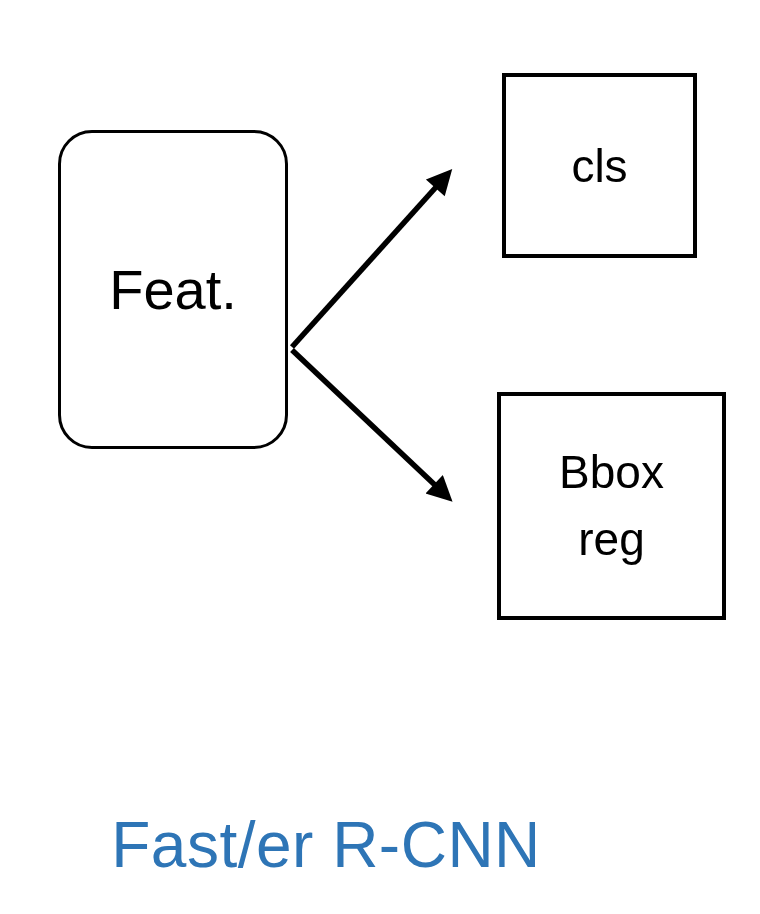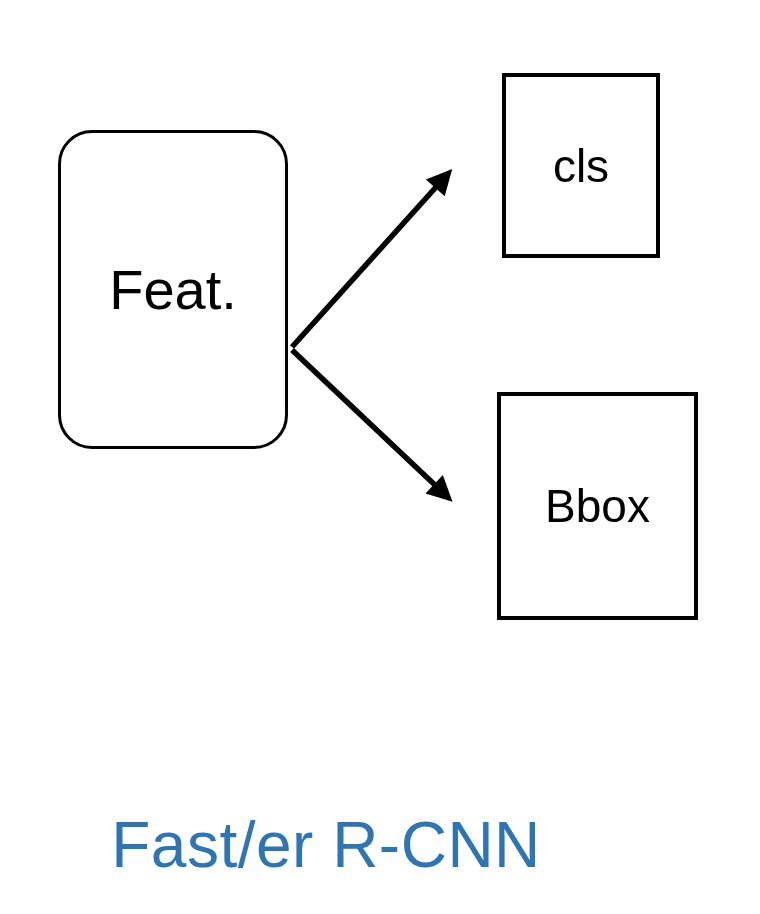--- a/index.html
+++ b/index.html
@@ -30,29 +30,29 @@
     top: 130px;
     width: 230px;
     height: 319px;
     border: 3px solid #000000;
     border-radius: 34px;
     font-size: 56px;
   }
   .cls-box {
     left: 502px;
     top: 73px;
-    width: 158px;
+    width: 195px;
     height: 185px;
     border: 4px solid #000000;
     font-size: 46px;
   }
   .bbox-box {
     left: 497px;
     top: 392px;
-    width: 201px;
+    width: 229px;
     height: 228px;
     border: 4px solid #000000;
     font-size: 46px;
     line-height: 1.45;
   }
   .bbox-label span { display: block; }
   .arrow-layer {
     position: absolute;
     left: 0;
     top: 0;
@@ -80,20 +80,21 @@
     <span>Feat.</span>
   </div>
 
   <div class="node cls-box">
     <span>cls</span>
   </div>
 
   <div class="node bbox-box">
     <span class="bbox-label">
       <span>Bbox</span>
+      <span>reg</span>
     </span>
   </div>
 
   <svg class="arrow-layer" viewBox="0 0 760 914" xmlns="http://www.w3.org/2000/svg">
     <defs>
       <marker id="arrowhead" viewBox="0 0 10 10" refX="1" refY="5" markerWidth="5.2" markerHeight="4.6" orient="auto" markerUnits="strokeWidth">
         <path d="M 0 0 L 10 5 L 0 10 z" fill="#000000"></path>
       </marker>
     </defs>
     <line x1="292" y1="347" x2="437" y2="186" stroke="#000000" stroke-width="5.5" marker-end="url(#arrowhead)"></line>

